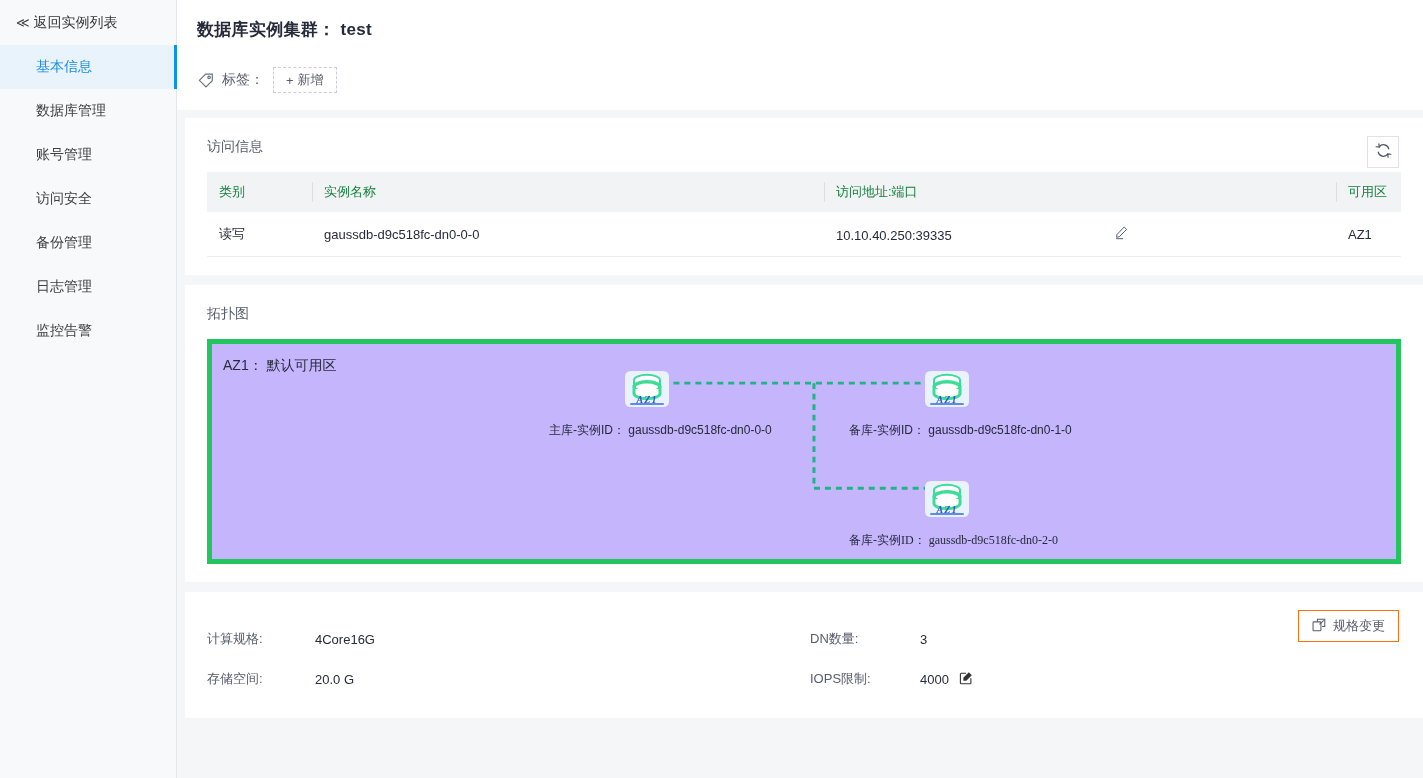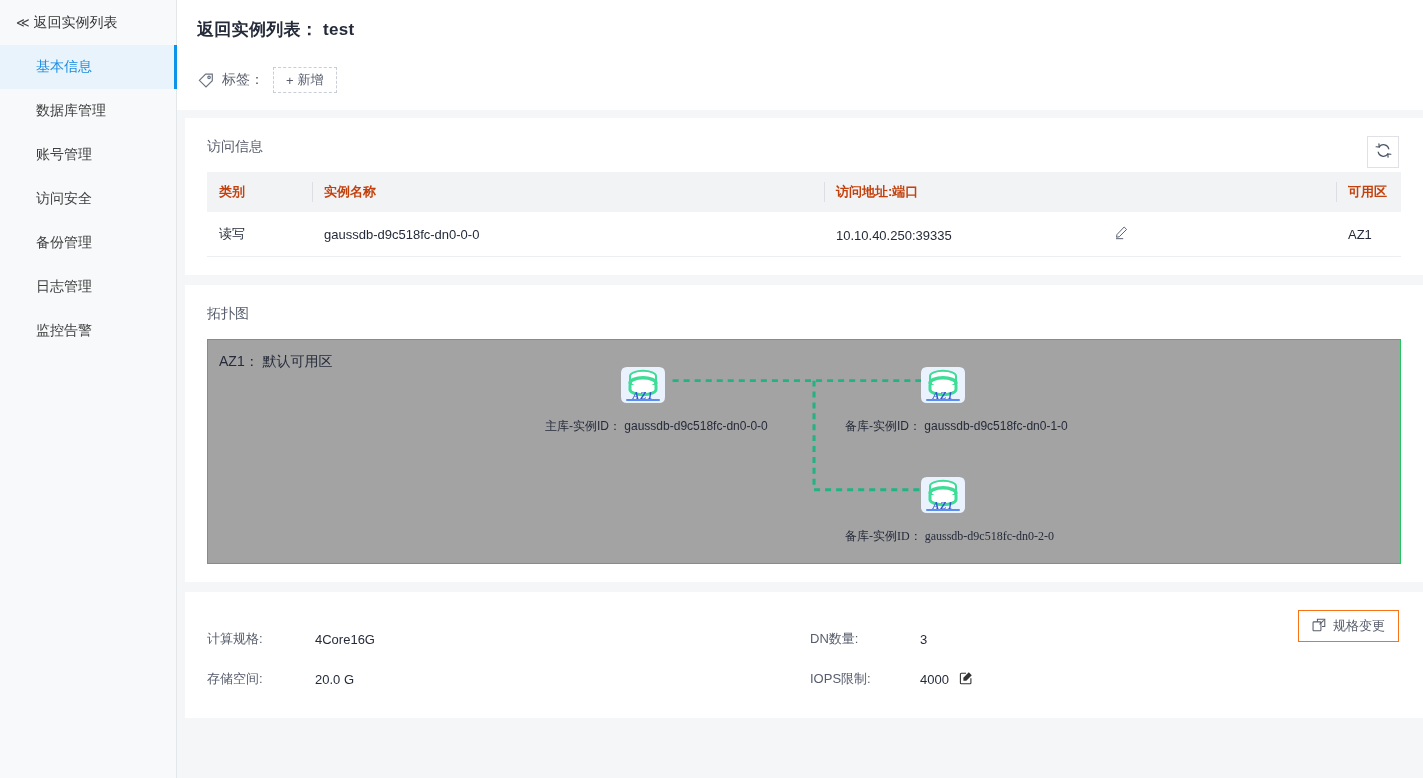--- a/index.html
+++ b/index.html
@@ -119,22 +119,22 @@
     border: 1px solid #dfe1e6;
     background: #fff;
     display: flex; align-items: center; justify-content: center;
     cursor: pointer;
   }
   table.access-table { width: 100%; border-collapse: collapse; table-layout: fixed; }
   table.access-table th {
     background: #f2f3f5;
     text-align: left;
     font-size: 13px;
-    font-weight: bold;
-    color: #c2410c;
+    font-weight: normal;
+    color: #15803d;
     padding: 11px 0 11px 12px;
     position: relative;
   }
   table.access-table th:not(:first-child)::before {
     content: "";
     position: absolute; left: 0; top: 25%; height: 50%;
     border-left: 1px solid #dcdee3;
   }
   table.access-table td {
     font-size: 13px;
@@ -145,24 +145,24 @@
   }
   .addr-cell { display: flex; align-items: flex-end; gap: 32px; }
   .pencil-btn {
     margin-left: 130px;
     background: none; border: none; cursor: pointer;
     display: inline-flex; align-items: center; padding: 0;
   }
 
   
   .topo-box {
-    border: 1px solid #22c55e;
+    border: 5px solid #22c55e;
     height: 225px;
     position: relative;
-    background: #a3a3a3;
+    background: #c4b5fd;
   }
   .topo-az-label {
     position: absolute; left: 11px; top: 13px;
     font-size: 14px; color: #252b3a;
   }
   .topo-svg { position: absolute; left: 0; top: 0; width: 100%; height: 100%; }
   .node {
     position: absolute;
     width: 56px; height: 52px;
   }
@@ -229,21 +229,21 @@
       <span>日志管理</span>
     </div>
     <div class="nav-item">
       <span>监控告警</span>
     </div>
   </aside>
 
   <main class="main">
 
     <div class="page-header">
-      <div class="page-title">返回实例列表： test</div>
+      <div class="page-title">数据库实例集群： test</div>
       <div class="tag-row">
         <span class="tag-icon">
           <svg width="18" height="18" viewBox="0 0 20 20" fill="none" stroke="#6b7280" stroke-width="1.3">
             <path d="M2.6 10.4 L9.6 3.4 L17 3.4 L17 10.8 L10 17.8 Z"></path>
             <circle cx="13.4" cy="7" r="1.4"></circle>
           </svg>
         </span>
         <span class="tag-label">标签：</span>
         <button class="tag-add-btn">
           <span class="tag-add-plus">+</span>

